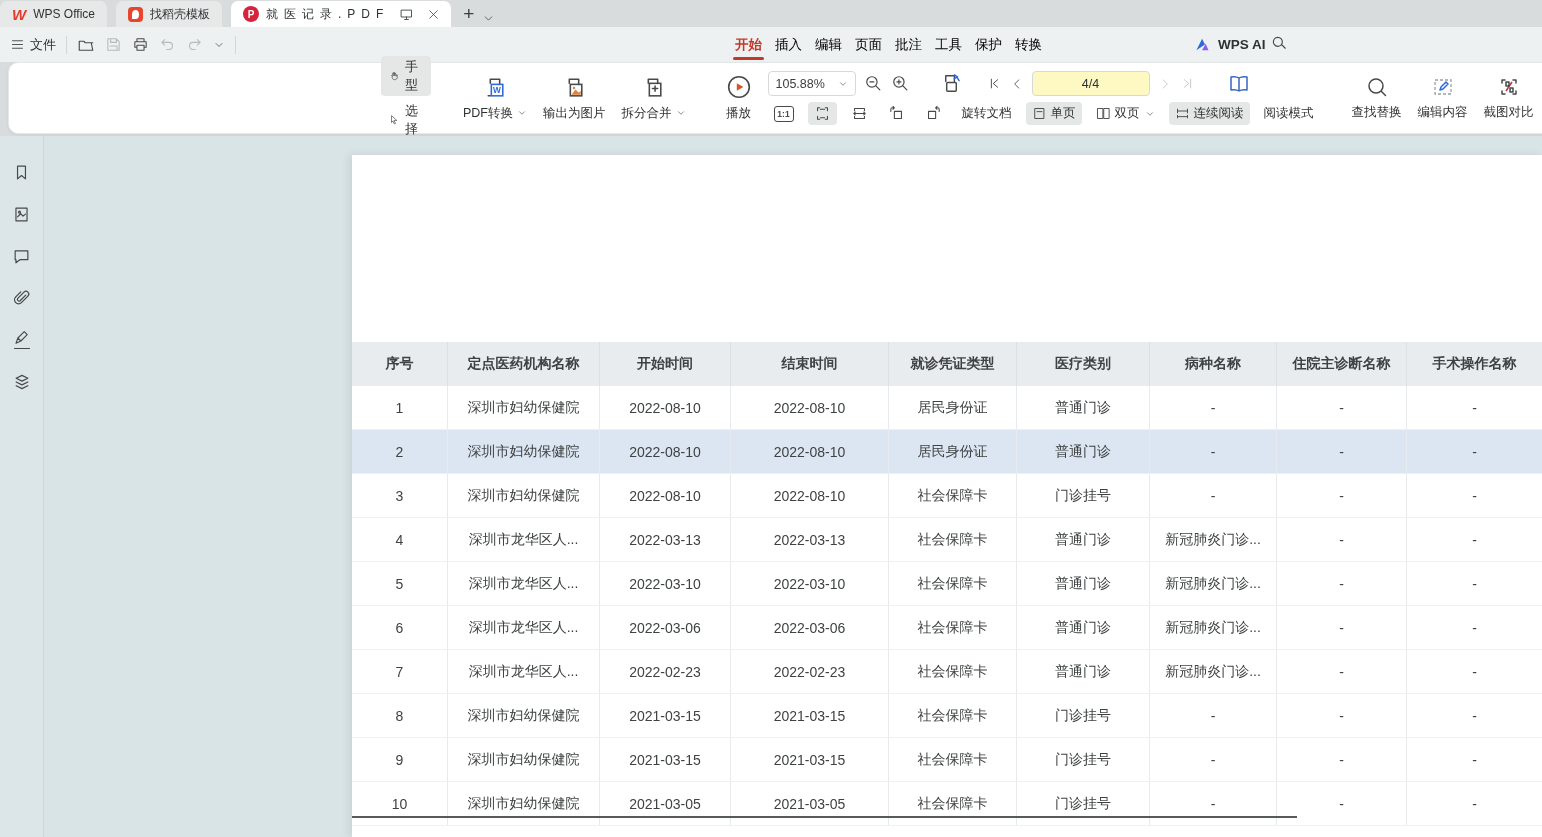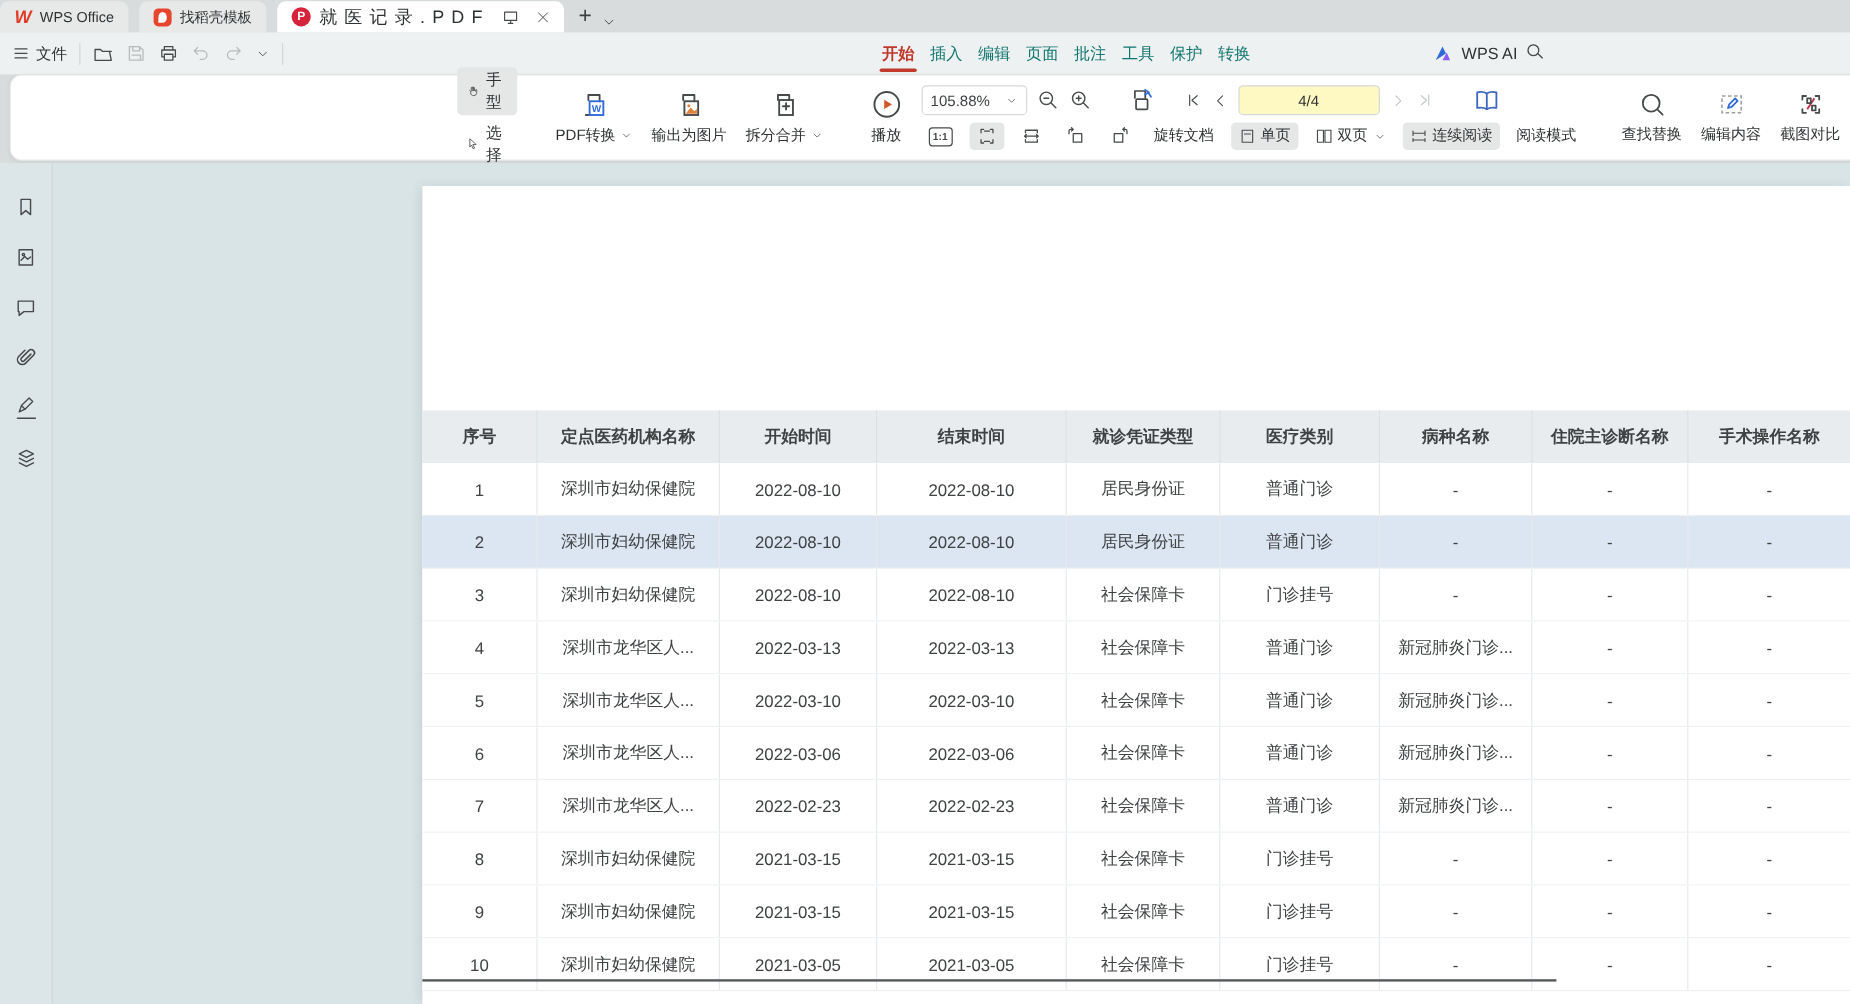--- a/index.html
+++ b/index.html
@@ -9,45 +9,45 @@
   svg { display:block; }
   .ic { stroke:#474a4b; fill:none; stroke-width:1.5; stroke-linecap:round; stroke-linejoin:round; }
 
   
   .tabbar { position:absolute; top:0; left:0; right:0; height:27px;
     background:#d8dcdd; display:flex; align-items:flex-end; }
   .tab { height:26px; display:flex; align-items:center; gap:7px; padding:0 12px;
     font-size:12px; color:#2f3233; border-radius:7px 7px 0 0; cursor:default; }
   .tab.inactive { background:#e7e9e9; margin-right:9px; }
   .tab.active { background:#ffffff; padding-right:8px; }
-  .tab.active .fname { letter-spacing:6px; font-size:15px; }
+  .tab.active .fname { letter-spacing:6px; font-size:12px; }
   .wps-w { color:#e23c28; font-weight:bold; font-size:15px; font-style:italic; }
   .docer-logo { width:15px; height:15px; background:#e8452e; border-radius:4px; position:relative; }
   .docer-logo::after { content:""; position:absolute; left:4px; top:3px; width:7px; height:9px;
     background:#fff; border-radius:50% 50% 50% 0; }
   .pdf-logo { width:16px; height:16px; background:#d5233c; border-radius:50%;
     color:#fff; font-size:10px; font-weight:bold; display:flex; align-items:center; justify-content:center; }
   .tab-btn { display:flex; align-items:center; justify-content:center; width:20px; height:20px;
     border-radius:4px; color:#6b6f70; }
   .tabbar-plus { font-size:19px; color:#3c3f40; margin-left:12px; padding-bottom:2px; }
   .tabbar-chev { margin-left:8px; padding-bottom:2px; }
 
   
   .menurow { position:absolute; top:27px; left:0; right:0; height:35px; background:#eef1f1;padding-left:39px; }
   .qleft { position:absolute; left:10px; top:0; height:35px; display:flex; align-items:center; gap:10px; }
   .qbtn { display:flex; align-items:center; gap:5px; font-size:13px; color:#2f3233; }
   .vsep { width:1px; height:18px; background:#d3d7d8; }
   .gray .ic { stroke:#b7bABB; }
   .menu-items { position:absolute; left:733px; top:0; height:35px; display:flex; align-items:center; gap:9px; }
-  .menu-item { font-size:13.5px; color:#0f766e; position:relative; padding:8px 2px; }
+  .menu-item { font-size:13.5px; color:#000000; position:relative; padding:8px 2px; }
   .menu-item.active { color:#c0392b; font-weight:bold; }
   .menu-item.active::after { content:""; position:absolute; left:0; right:0; bottom:2px; height:3px;
     background:#c0392b; border-radius:2px; }
   .wpsai { position:absolute; left:1195px; top:0; height:35px; display:flex; align-items:center; gap:6px;
-    font-size:13.5px; color:#2f3233; }
+    font-size:13.5px; color:#2f3233;font-weight:bold; }
   .menusearch { position:absolute; left:1271px; top:7px; }
 
   
   .toolpanel { position:absolute; top:62px; left:8px; right:-10px; height:72px; background:#ffffff;
     border:1px solid #e5e8e8; border-radius:10px; box-shadow:0 1px 3px rgba(60,70,70,.08);
     display:flex; align-items:center; padding-left:372px; }
   .tb-pair { display:flex; flex-direction:column; gap:4px; }
   .mini { display:flex; align-items:center; gap:5px; font-size:13px; color:#2f3233;
     padding:2px 8px; border-radius:4px; }
   .mini.selected { background:#e5e7e7; }

